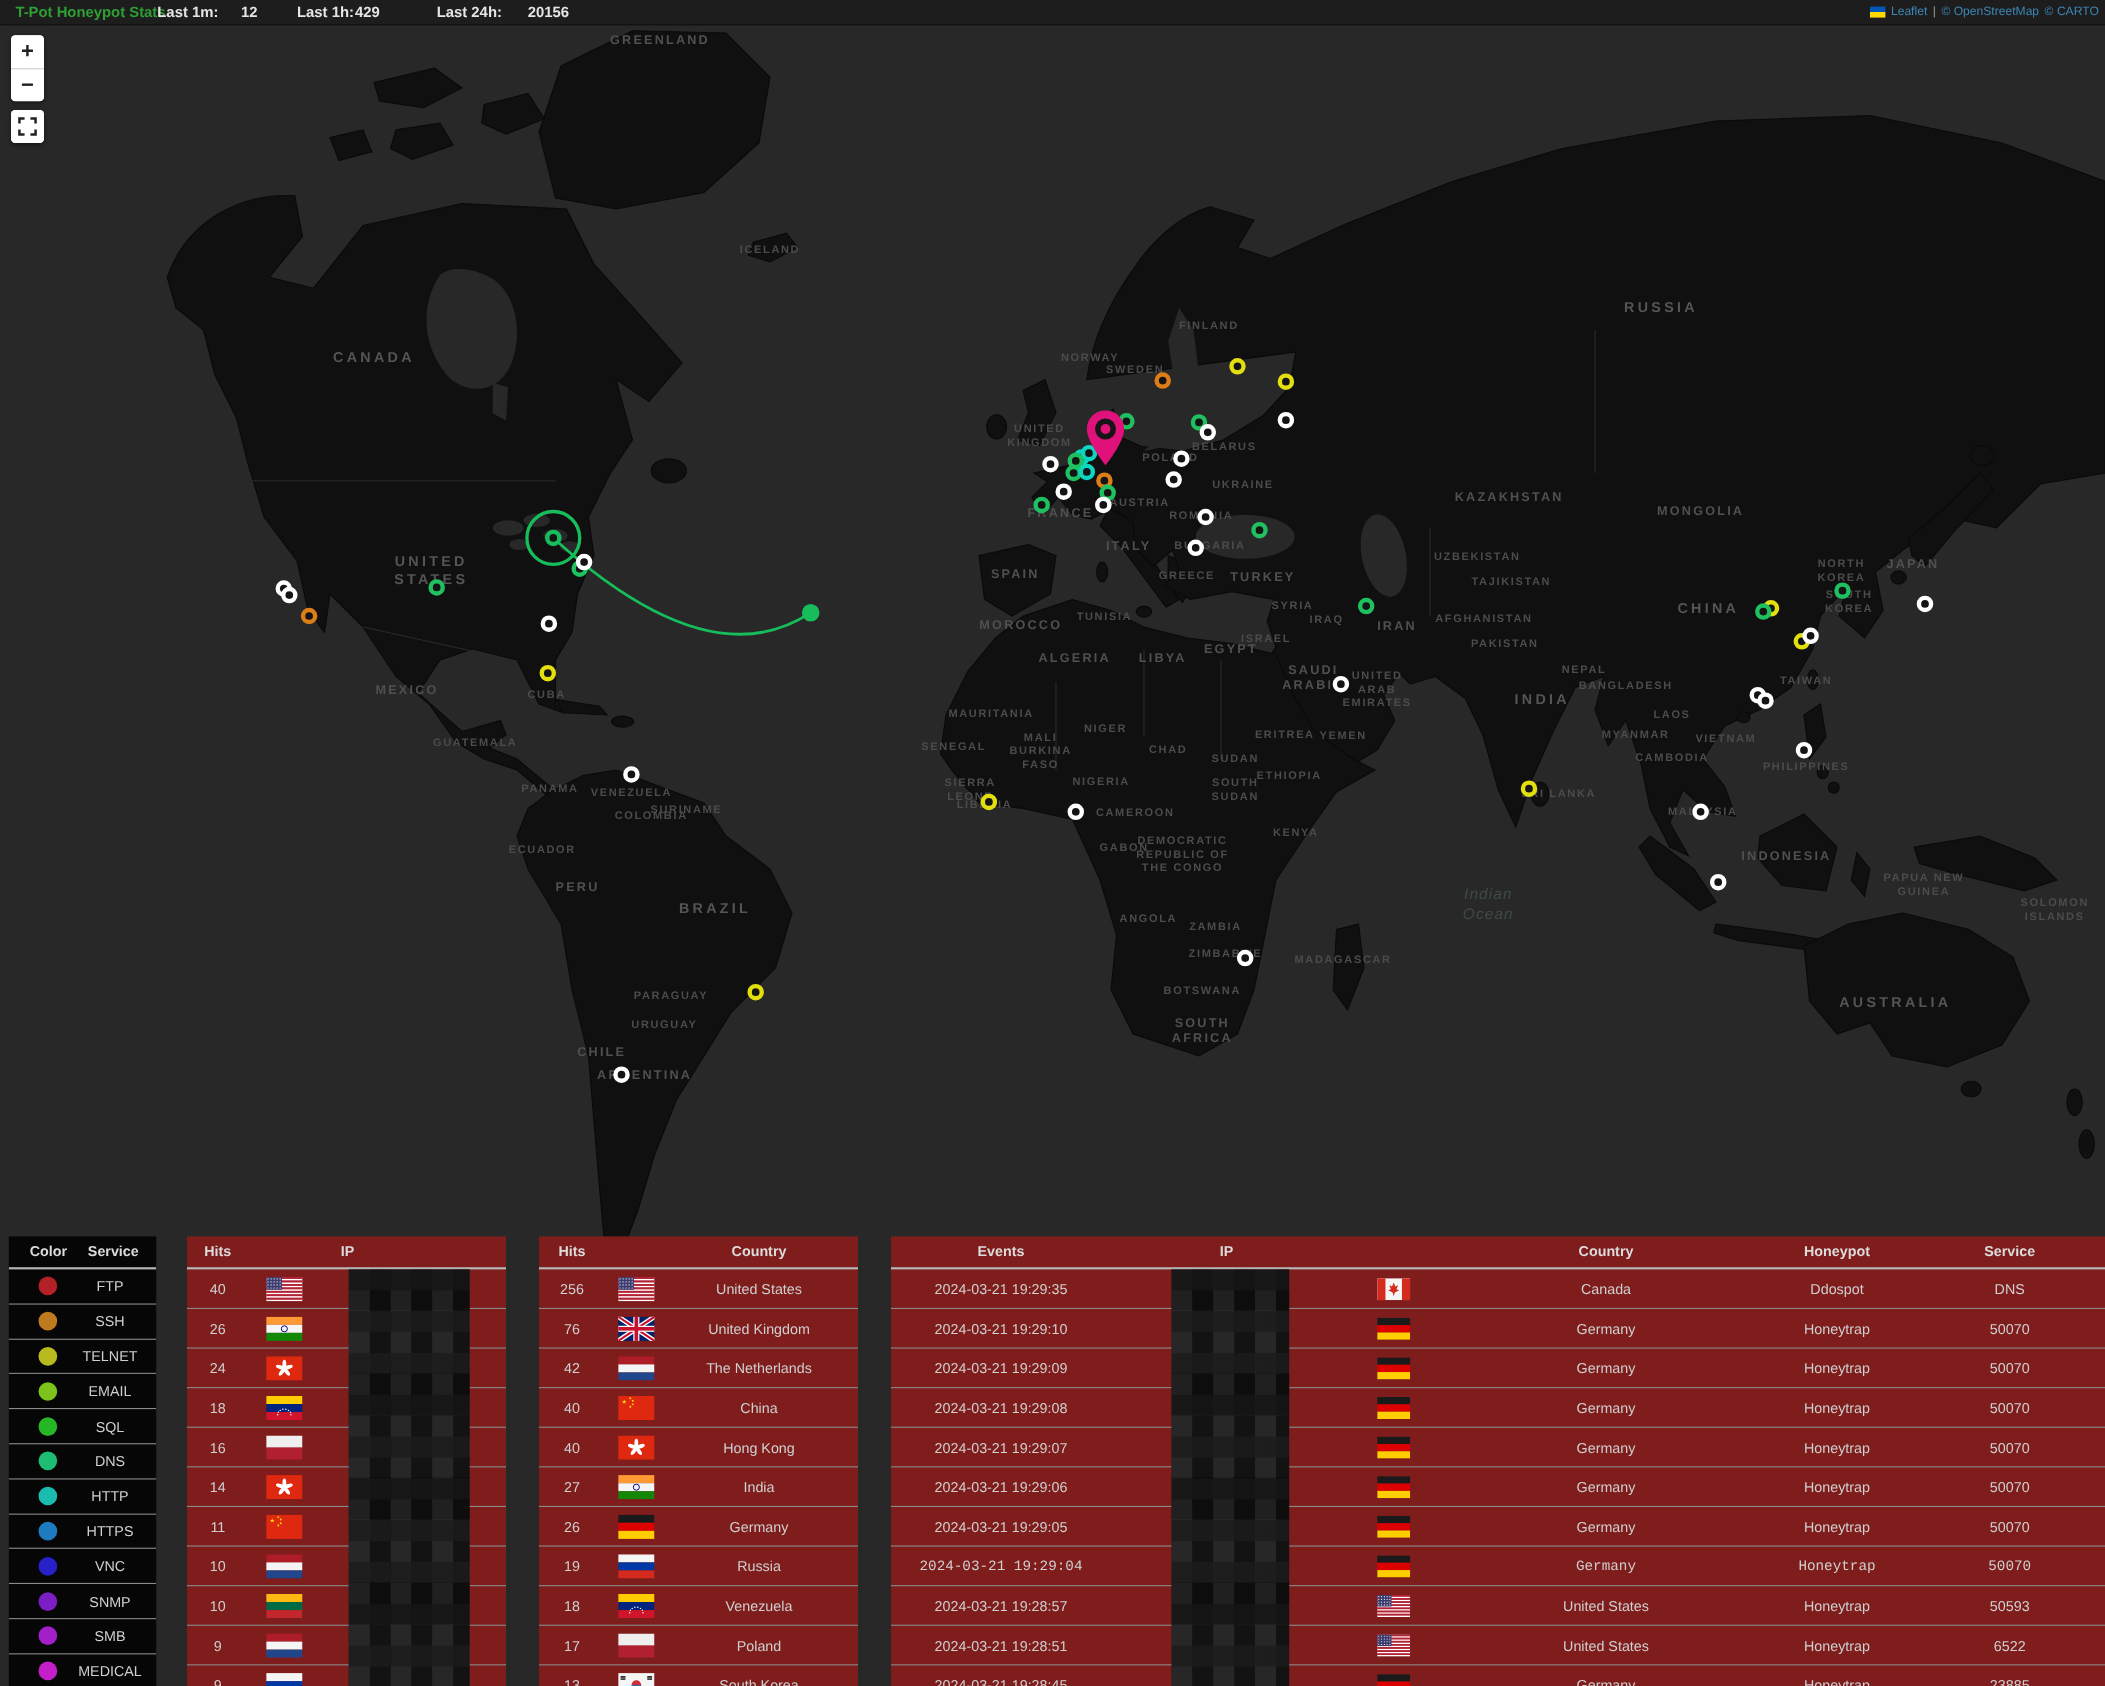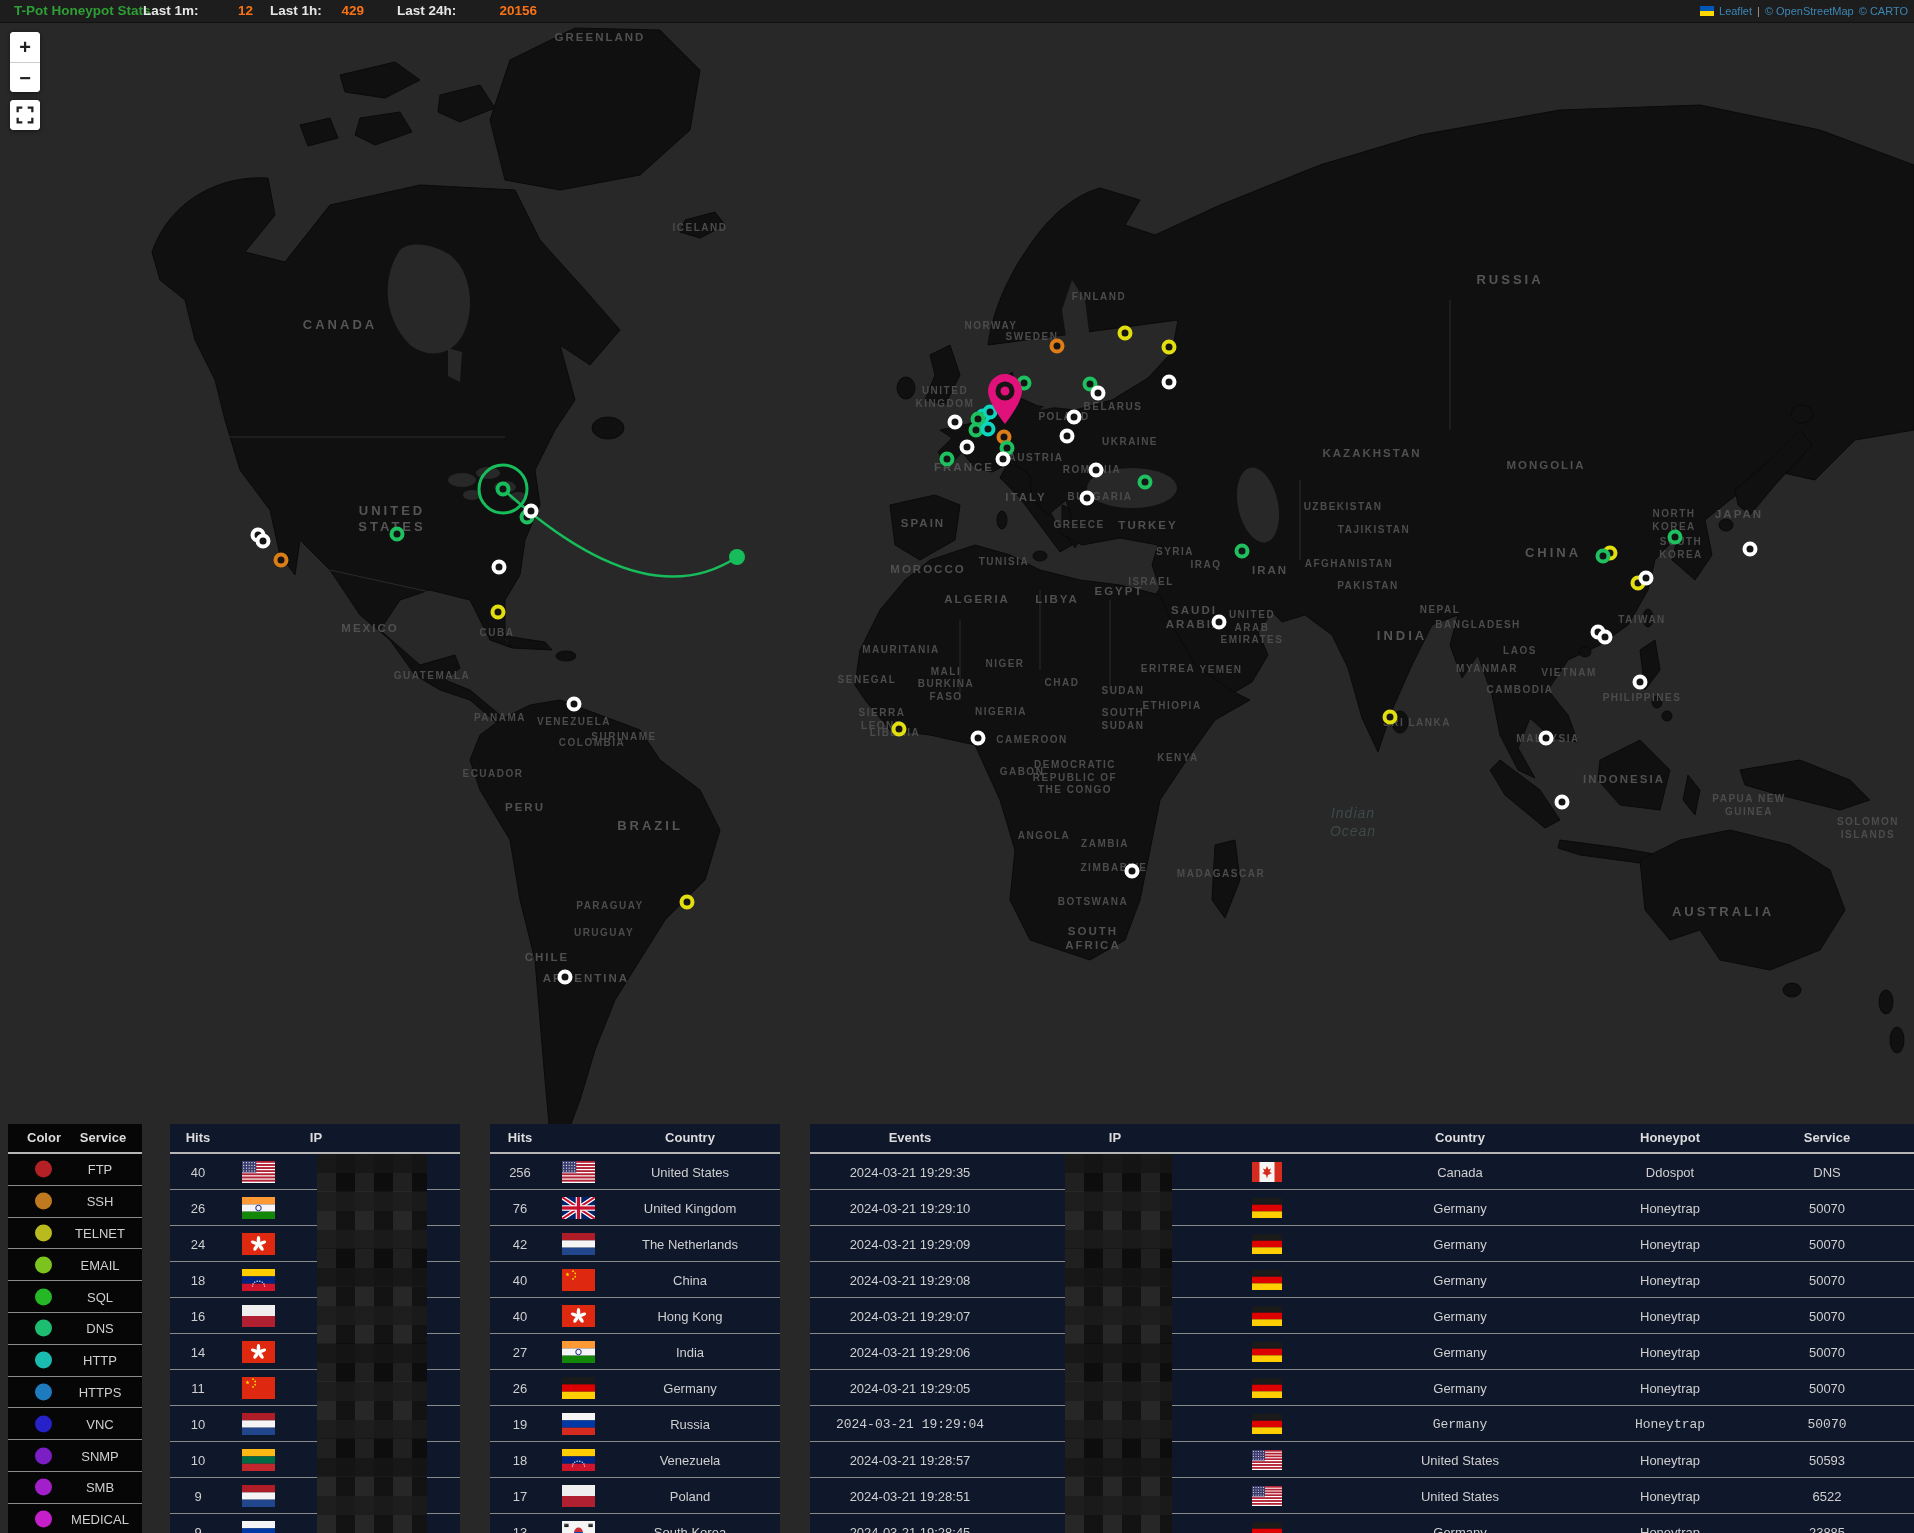--- a/index.html
+++ b/index.html
@@ -27,40 +27,40 @@
   }
   #attack-svg{position:absolute;left:0;top:0;z-index:4;}
   #pin{position:absolute;z-index:6;transform:translate(-50%,-100%);}
   
   #topbar{
     position:absolute;left:0;top:0;width:1914px;height:22px;background:#1d1d1d;
     z-index:20;border-bottom:1px solid #111;
   }
   #topbar .title{position:absolute;left:14px;top:0;line-height:22px;font-size:13.5px;font-weight:bold;color:#2f9e35;}
   #topbar .stat-label{position:absolute;top:0;line-height:22px;font-size:13.5px;font-weight:bold;color:#e6e6e6;}
-  #topbar .stat-value{position:absolute;top:0;line-height:22px;font-size:13.5px;font-weight:bold;color:#f97316;text-align:right;}
+  #topbar .stat-value{position:absolute;top:0;line-height:22px;font-size:13.5px;font-weight:bold;color:#e5e5e5;text-align:center;}
   #attribution{position:absolute;right:6px;top:0;height:22px;display:flex;align-items:center;gap:5px;font-size:11px;z-index:21;}
   #attribution .ua{width:14px;height:10px;display:inline-block;background:linear-gradient(#0057b7 50%,#ffd700 50%);}
   #attribution a{color:#3d87b5;text-decoration:none;}
   #attribution .sep{color:#9a9a9a;}
   
   .ctrl{
     position:absolute;left:10px;width:30px;background:#fff;border-radius:4px;
     z-index:25;box-shadow:0 1px 4px rgba(0,0,0,.5);overflow:hidden;
   }
   .ctrl button{
     display:block;width:30px;height:30px;border:none;background:#fff;color:#222;
     font-size:20px;font-weight:bold;line-height:28px;text-align:center;padding:0;cursor:pointer;
     font-family:"Liberation Sans",sans-serif;
   }
   .ctrl button + button{border-top:1px solid #ccc;}
   #zoomctrl{top:32px;}
   #fsctrl{top:100px;}
   
-  .panel{position:absolute;top:1124px;height:409px;background:#0f172a;z-index:30;overflow:hidden;}
+  .panel{position:absolute;top:1124px;height:409px;background:#7f1d1d;z-index:30;overflow:hidden;}
   .thead{position:relative;height:28px;border-bottom:2px solid #b5b5b5;}
   .thead span{position:absolute;top:0;line-height:28px;font-size:13px;font-weight:bold;color:#dcdcdc;text-align:center;}
   .trow{position:relative;border-bottom:1px solid #8a8a8a;}
   .cell{position:absolute;top:50%;transform:translateY(-50%);font-size:13px;color:#cfcfcf;text-align:center;}
   .flag{position:absolute;top:50%;transform:translateY(-50%);display:block;}
   .flag svg{display:block;}
   .lg-circle{position:absolute;left:27px;top:50%;transform:translateY(-50%);width:17px;height:17px;border-radius:50%;}
   #legend-panel{left:8px;width:134px;background:rgba(3,3,3,.92);}
   #hitsip-panel{left:170px;width:290px;}
   #country-panel{left:490px;width:290px;}

